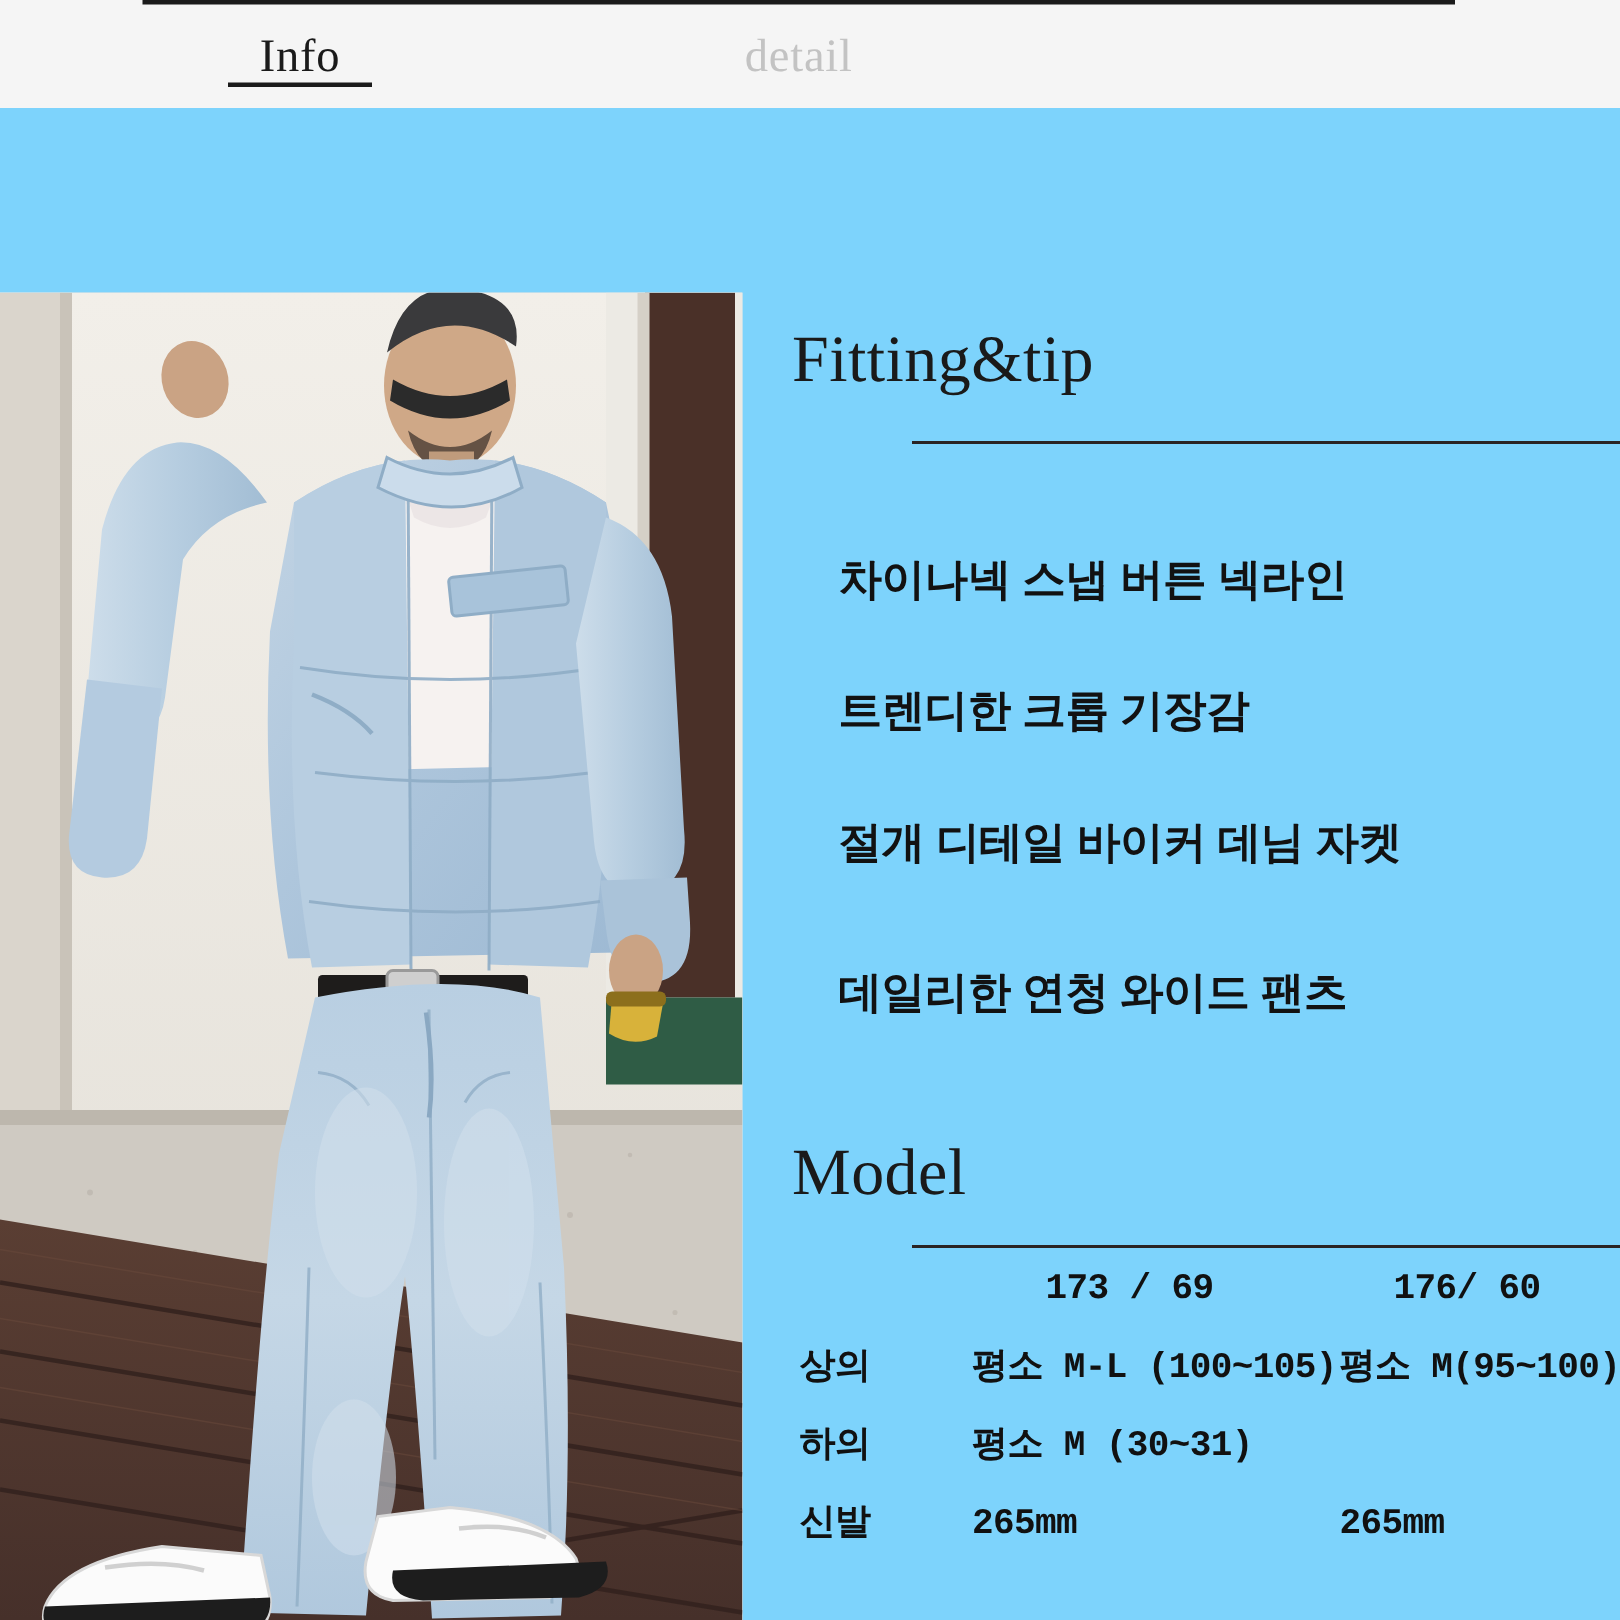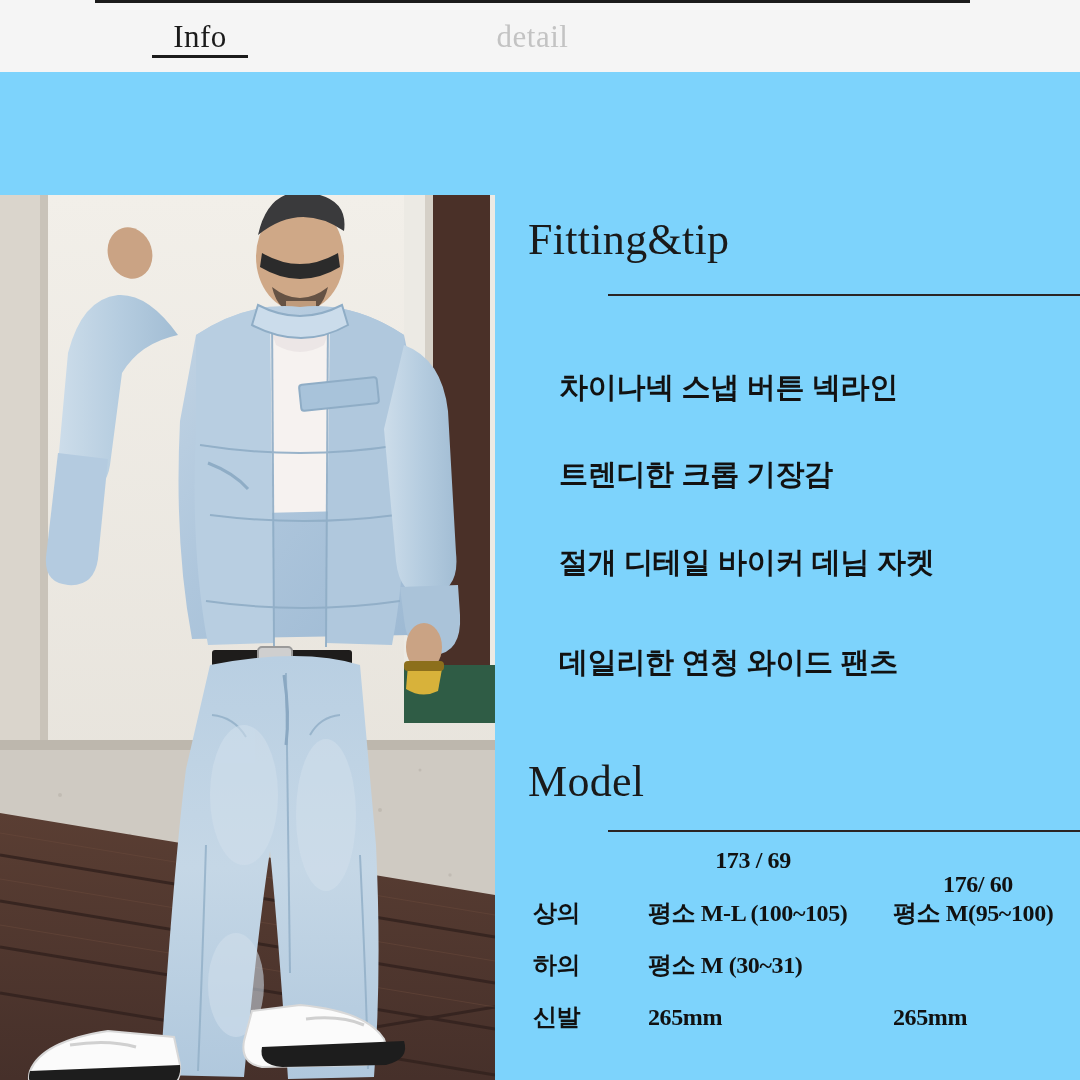--- a/index.html
+++ b/index.html
@@ -152,36 +152,36 @@
     height: 52px;
   }
 
   .mrow-head { top: 0; }
   .mrow-0    { top: 53px; }
   .mrow-1    { top: 105px; }
   .mrow-2    { top: 157px; }
 
   .mcell {
     position: absolute;
-    font-family: Liberation Serif, serif;
+    font-family: Liberation Mono, monospace;
     font-size: 24px;
     font-weight: 700;
     color: #111111;
     letter-spacing: -0.4px;
     white-space: nowrap;
     line-height: 30px;
     top: 0;
   }
 
   .mcell-label { left: 38px; width: 110px; text-align: left; }
   .mcell-c1    { left: 153px; }
   .mcell-c2    { left: 398px; }
 
   .mcell-head-c1 { left: 153px; width: 210px; text-align: center; }
-  .mcell-head-c2 { left: 390px; width: 186px; text-align: center; margin-top: 24px; }
+  .mcell-head-c2 { left: 390px; width: 186px; text-align: center; }
 </style>
 </head>
 <body>
 
 <div id="page">
 
   <div class="tabbar">
     <div class="tabbar-topline"></div>
 
     <div class="tab tab-info active">

